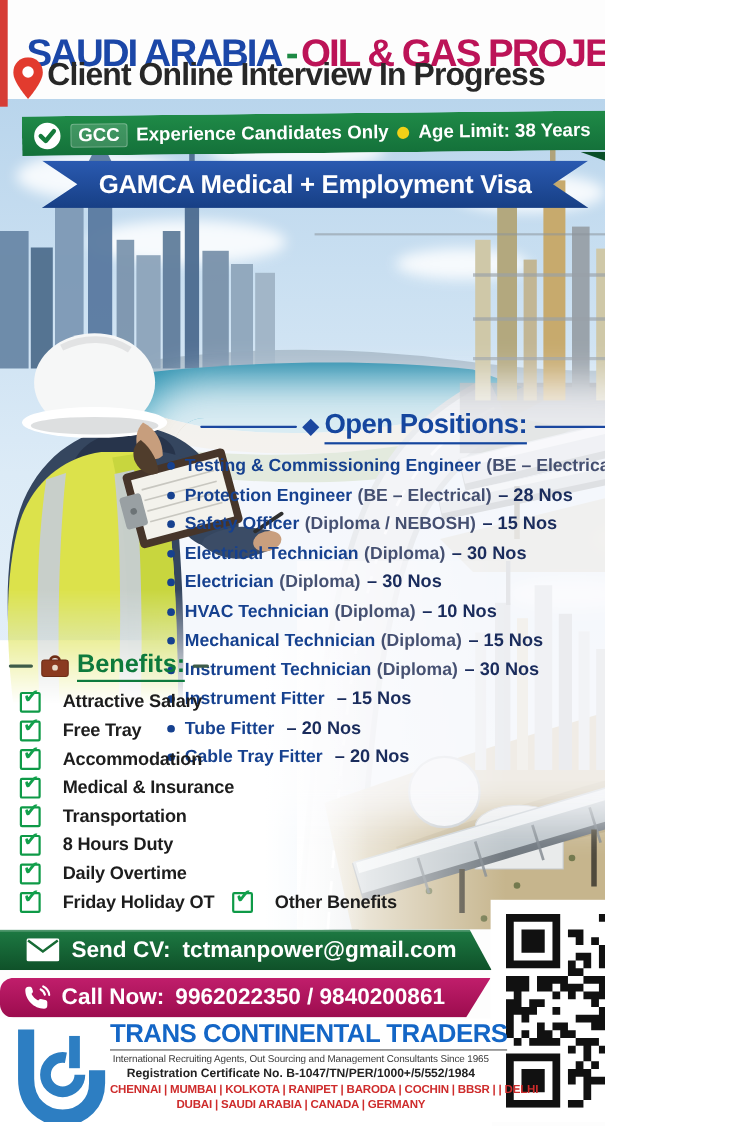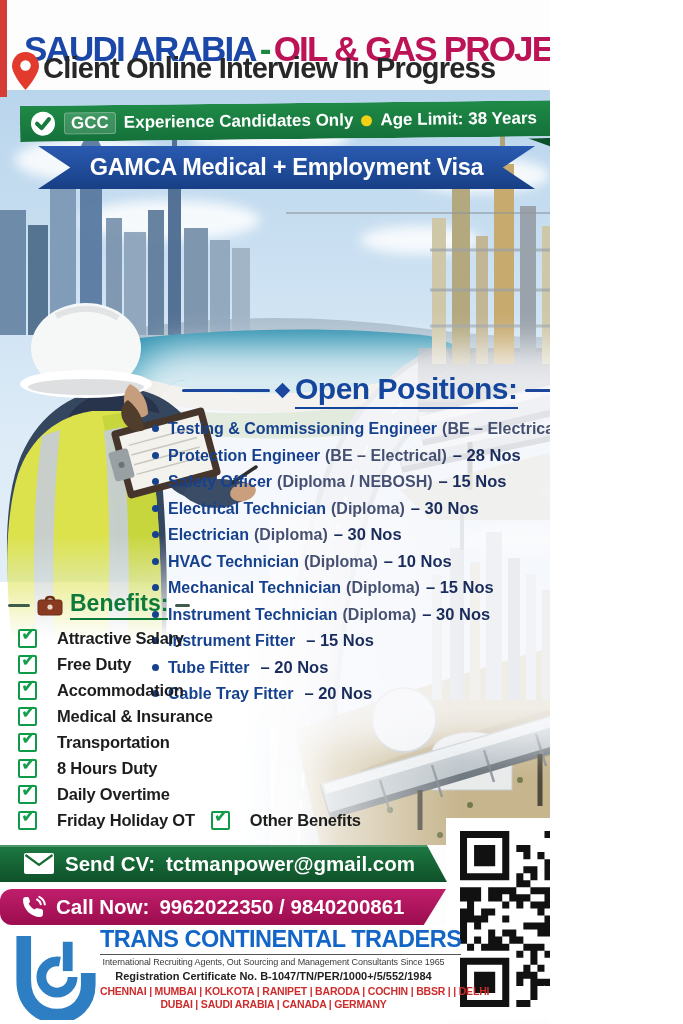--- a/index.html
+++ b/index.html
@@ -45,21 +45,21 @@
       border-radius:28px;z-index:1;}
   .benefits-panel{position:absolute;left:0;top:582px;width:335px;height:263px;
       background:linear-gradient(90deg,#ffffff 72%,rgba(255,255,255,0));z-index:1;}
 
   
   .positions{position:absolute;left:152px;top:372px;width:531px;z-index:3;}
   .pos-header{display:flex;align-items:center;gap:7px;margin-left:30px;}
   .line{height:2.5px;background:#1b479f;border-radius:2px;}
   .line-l{width:88px}.line-r{width:112px}
   .diamond{width:11px;height:11px;background:#1b479f;transform:rotate(45deg);flex:0 0 auto;}
-  .pos-title{font-size:30px;font-weight:bold;color:#15469e;letter-spacing:-0.5px;
+  .pos-title{font-size:25px;font-weight:bold;color:#15469e;letter-spacing:-0.5px;
              border-bottom:2.5px solid #15469e;padding-bottom:1px;white-space:nowrap;}
   .pos-list{list-style:none;margin:10px 0 0 0;padding:0;}
   .pos-item{display:flex;align-items:baseline;white-space:nowrap;margin-bottom:7.5px;font-size:16px;}
   .pos-bullet{width:7px;height:7px;border-radius:50%;background:#16418f;align-self:center;
               margin-right:9px;flex:0 0 auto;}
   .pos-role{font-weight:bold;color:#16418f;}
   .pos-qual{color:#2e3a5f;font-weight:bold;opacity:.88;margin-left:5px;}
   .pos-count{font-weight:bold;color:#1a2c5c;margin-left:6px;font-size:16.5px;}
 
   
@@ -462,21 +462,21 @@
             <span class="benefit-item">
               <span class="cb"></span>
               <span class="benefit-label">Attractive Salary</span>
             </span>
           </div>
 
         <div class="benefit-row">
 
             <span class="benefit-item">
               <span class="cb"></span>
-              <span class="benefit-label">Free Duty</span>
+              <span class="benefit-label">Free Tray</span>
             </span>
           </div>
 
         <div class="benefit-row">
 
             <span class="benefit-item">
               <span class="cb"></span>
               <span class="benefit-label">Accommodation</span>
             </span>
           </div>

